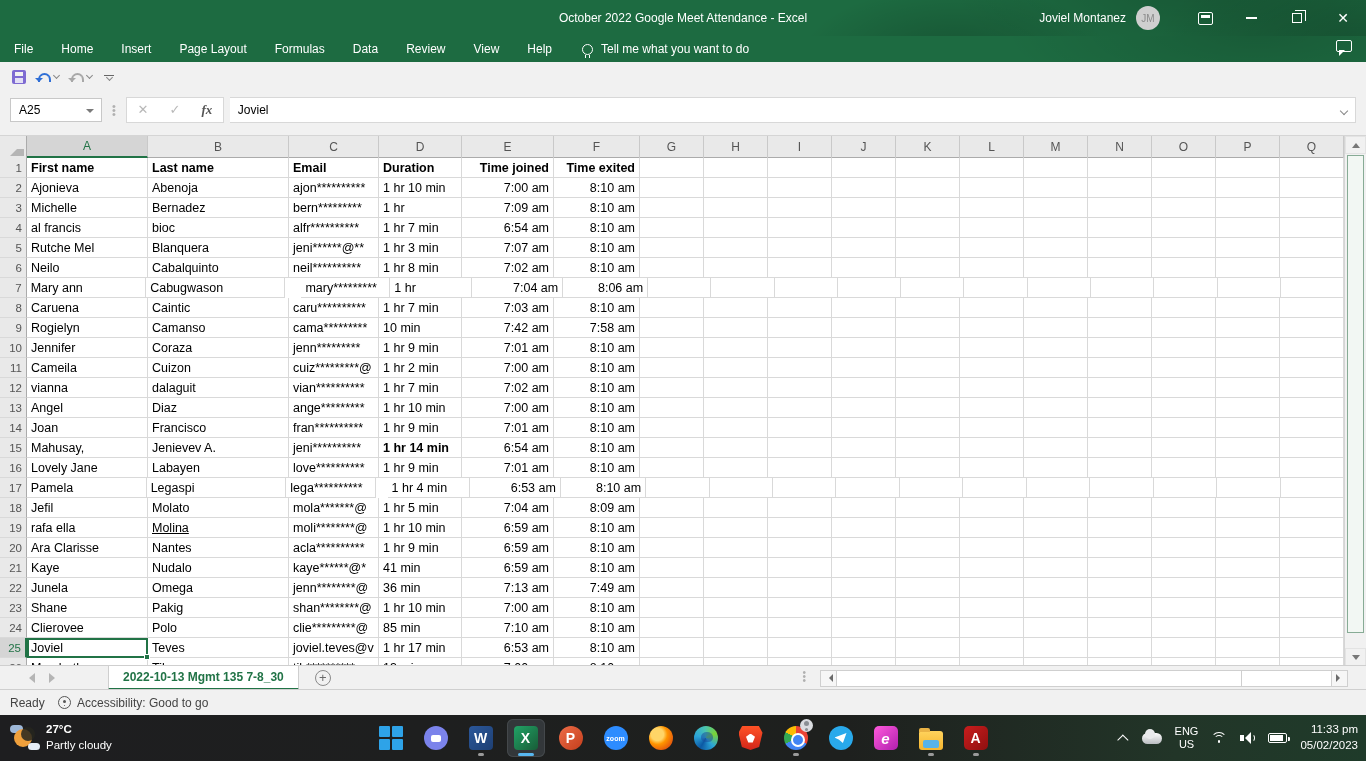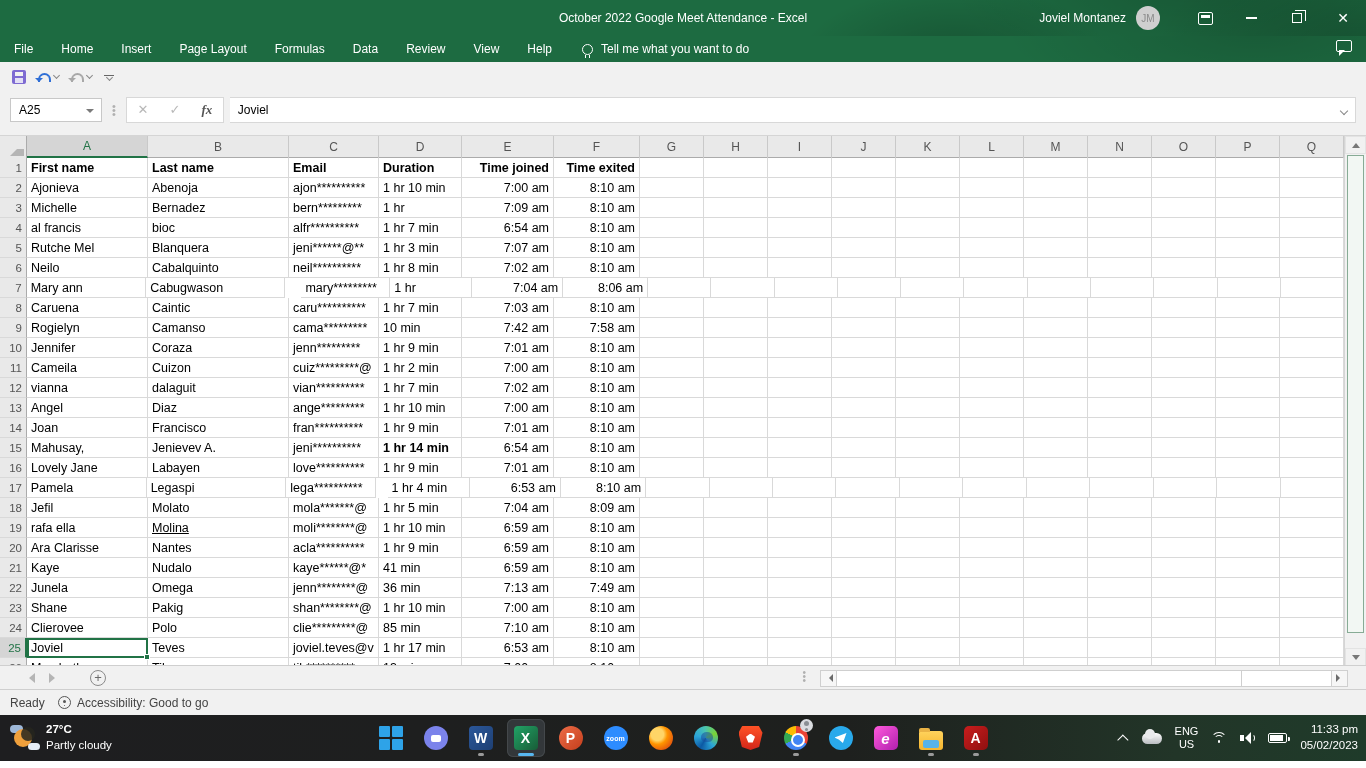--- a/index.html
+++ b/index.html
@@ -813,20 +813,21 @@
         <span class="tri-down"></span>
       </div>
   </div>
 </div>
 
 <div class="tabstrip">
   <div class="navarrows">
     <span class="tri-left"></span>
     <span class="tri-right"></span>
   </div>
+  <div class="sheettab">2022-10-13 Mgmt 135 7-8_30</div>
   <div class="newsheet">+</div>
   <span class="tab-dots">•<br>•<br>•</span>
   <div class="hscroll">
     <div class="hs-btn">
         <span class="tri-left" style="border-width:4px; border-right-color:#6a6a6a;"></span>
       </div>
     <div class="hs-track">
         <div class="hs-thumb"></div>
       </div>
     <div class="hs-btn">

